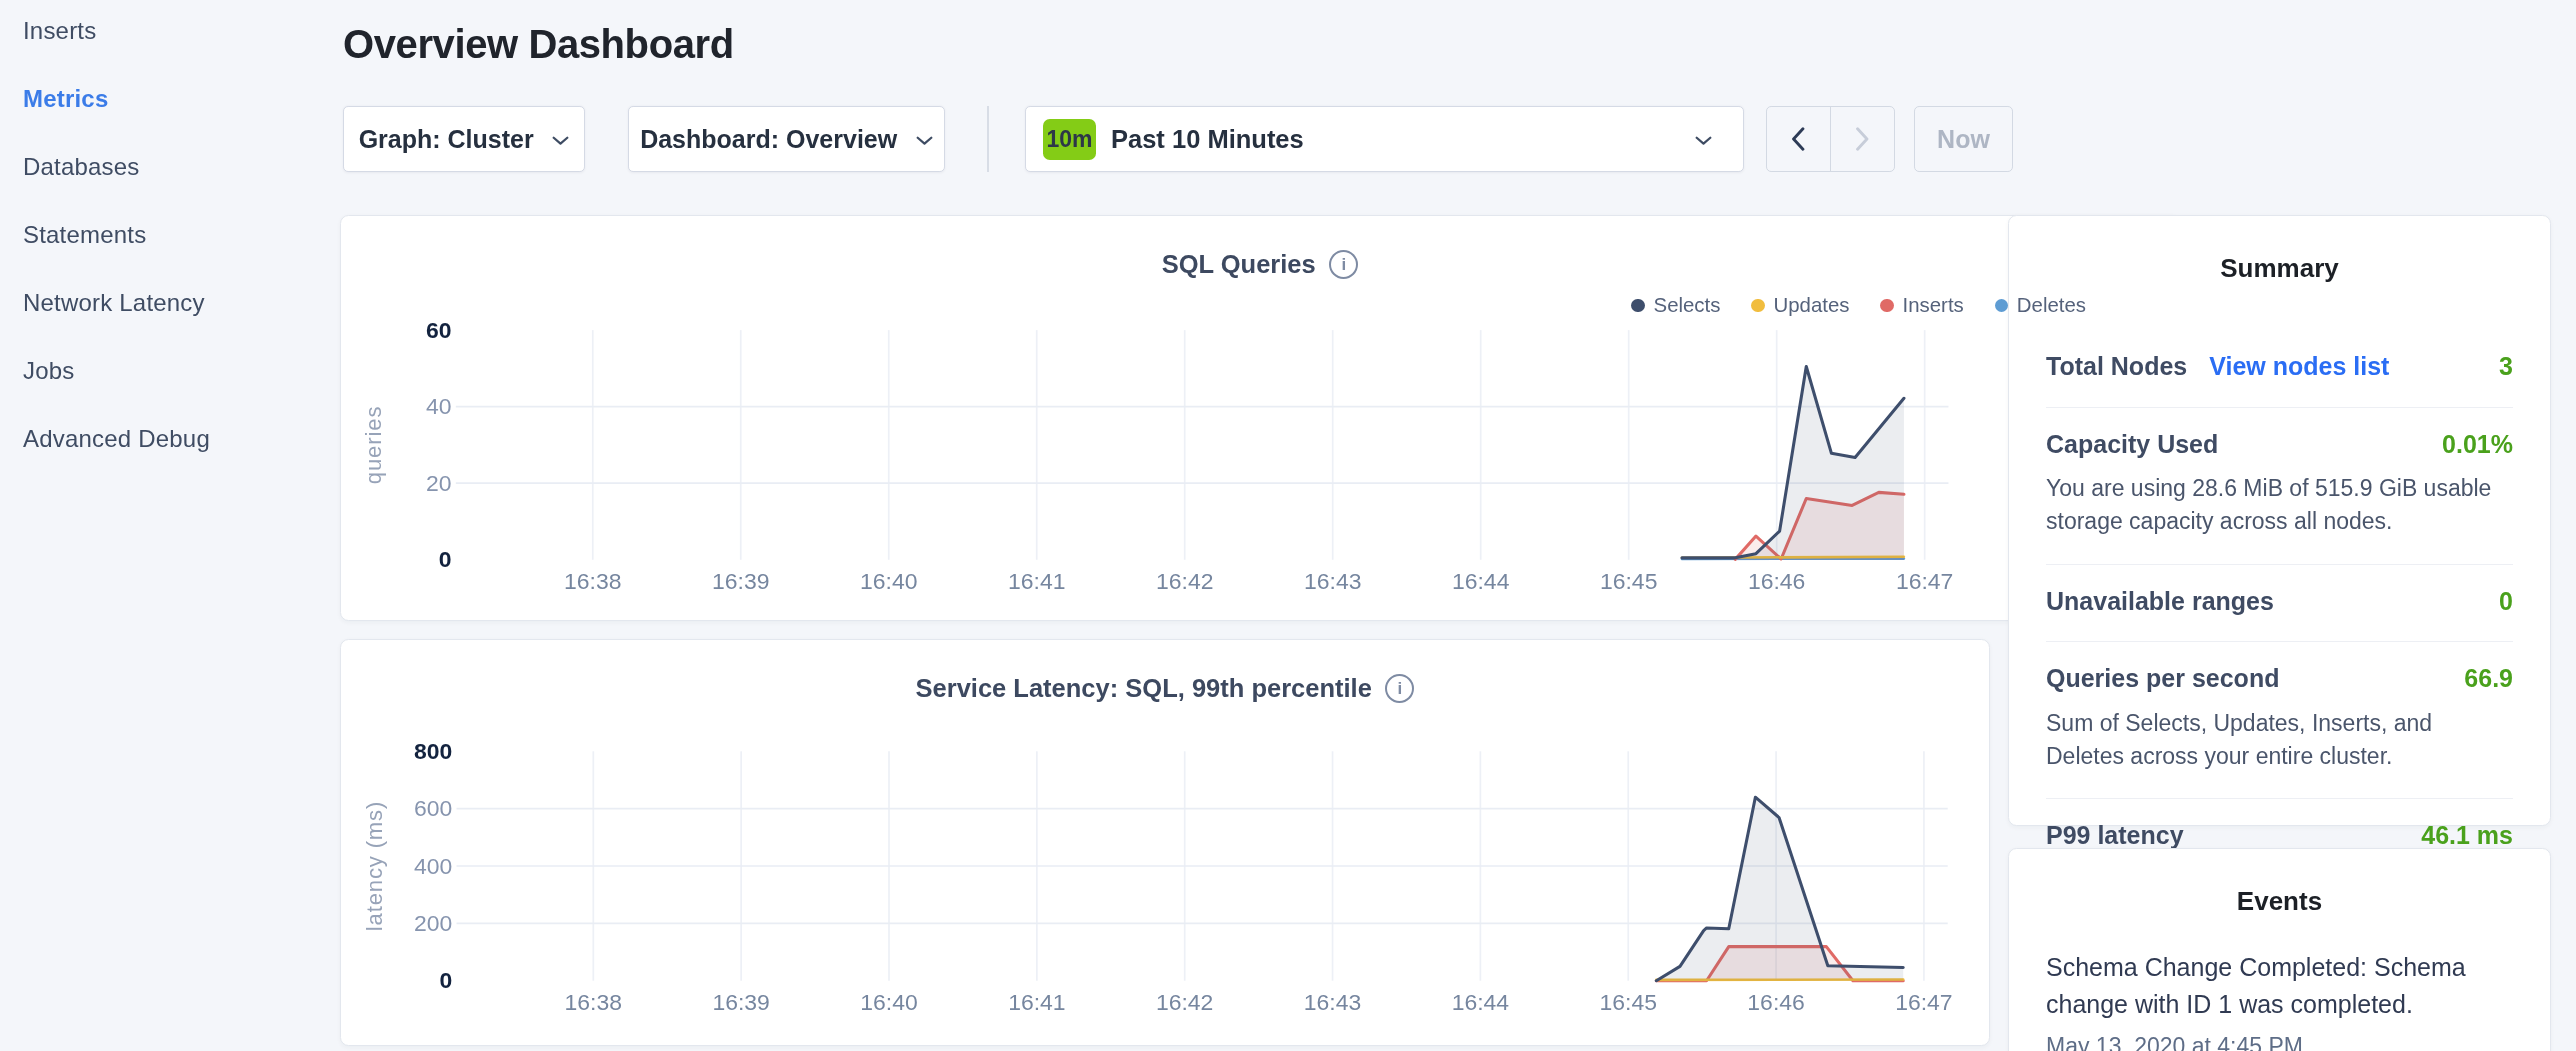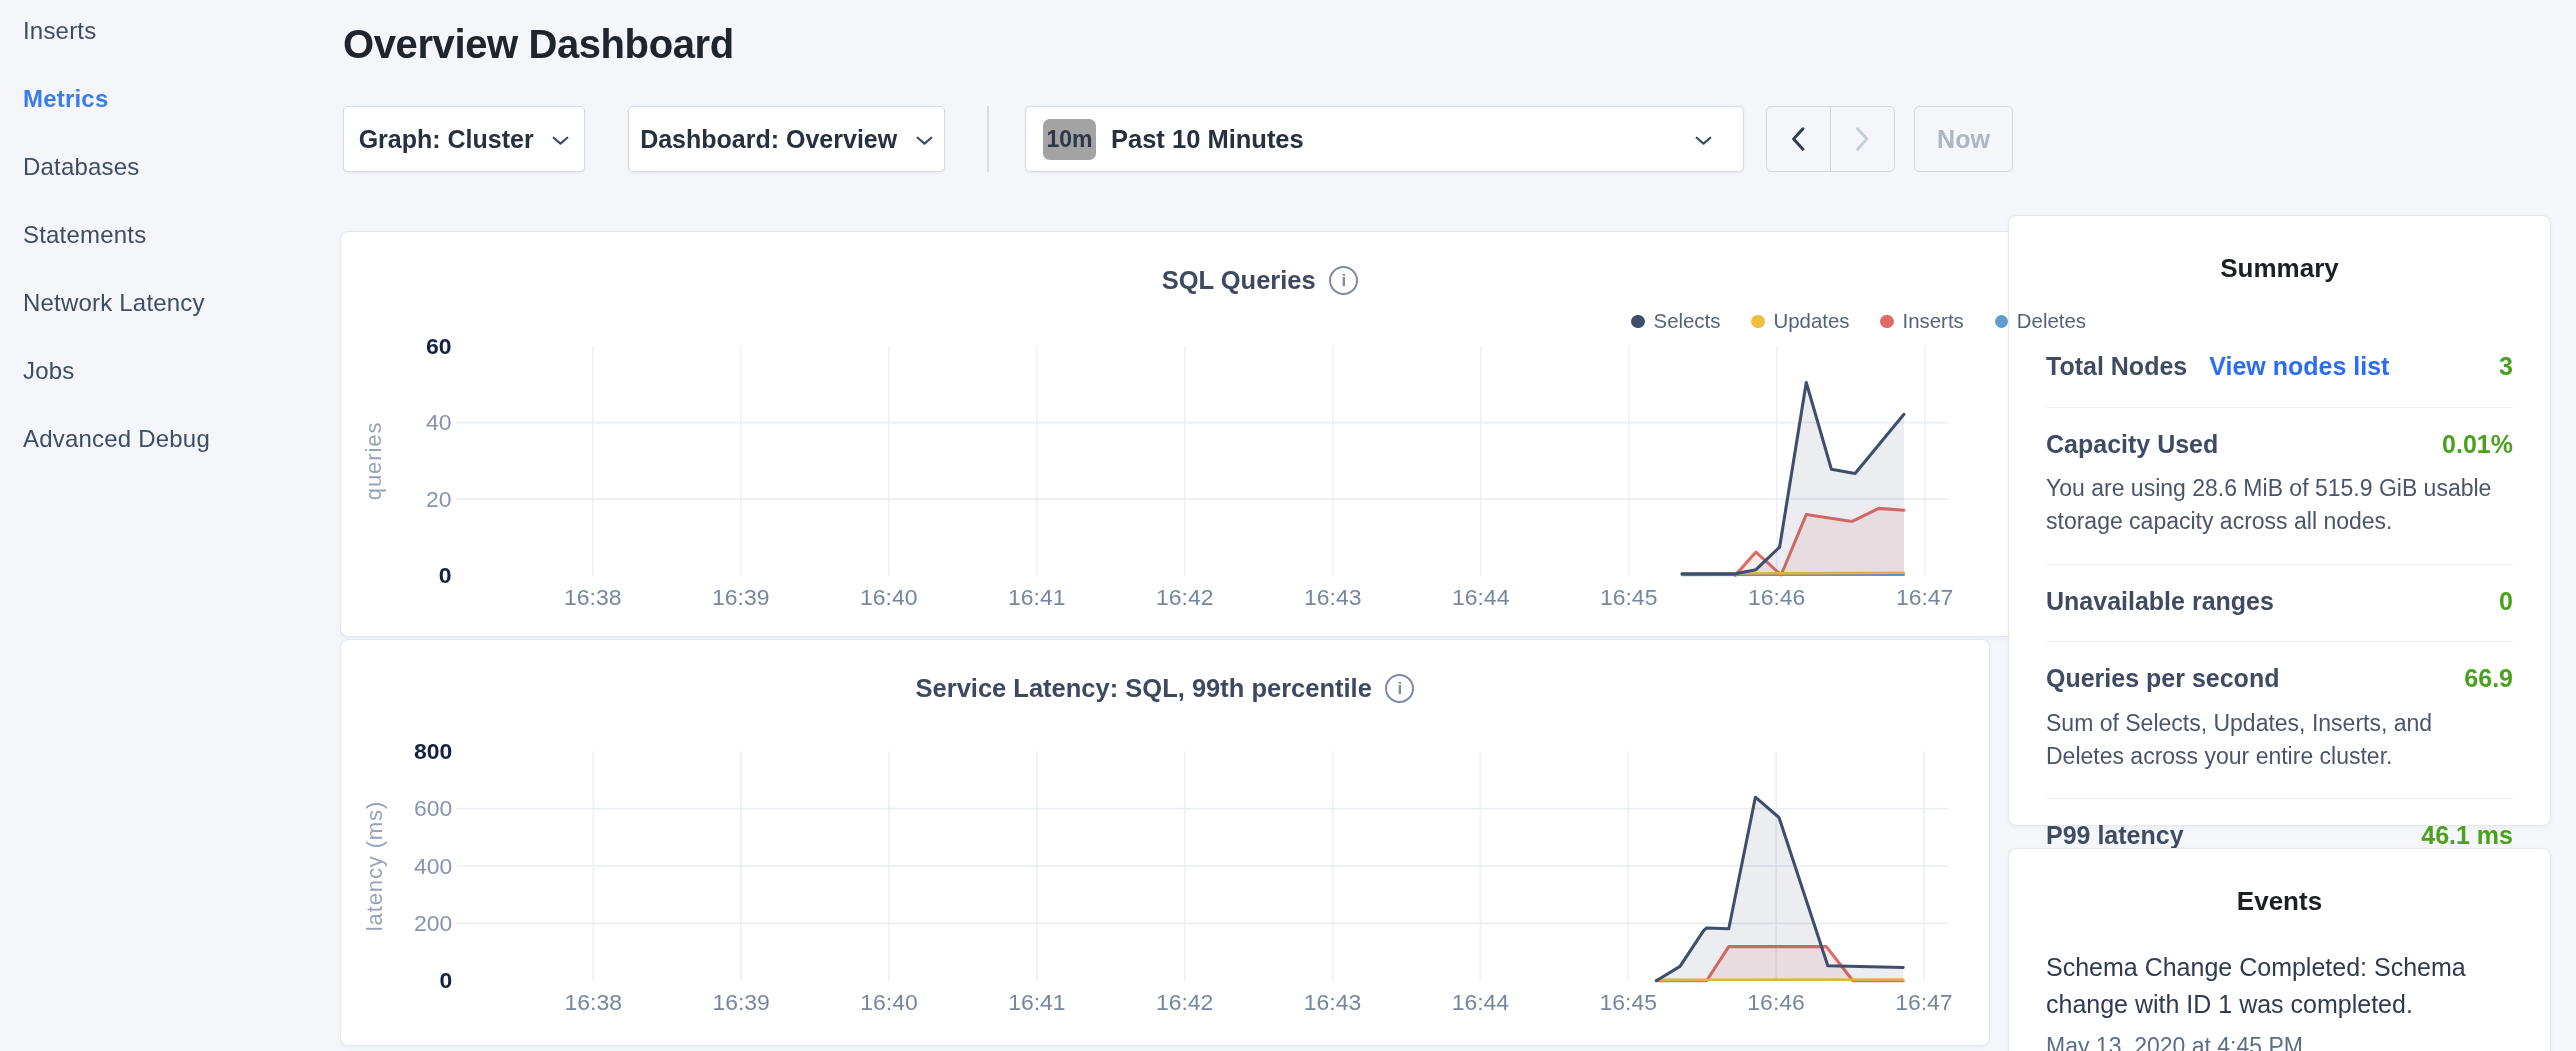--- a/index.html
+++ b/index.html
@@ -34,21 +34,21 @@
   #graph-btn { left:343px; width:242px; }
   #dash-btn  { left:628px; width:317px; }
   .toolbar-divider { position:absolute; left:987px; top:106px; width:1.7px; height:66px; background:#d8dde6; }
   #time-dd {
     position:absolute; left:1025px; top:106px; width:719px; height:66px;
     background:#fff; border:1.3px solid #d5dae5; border-radius:5.1px;
     display:flex; align-items:center; padding:0 31px 0 17px;
     box-shadow:0 0.9px 2.6px rgba(32,42,63,.06); cursor:pointer;
   }
   .time-badge {
-    width:53px; height:41px; background:#a3a3a3; border-radius:6.8px;
+    width:53px; height:41px; background:#84cc16; border-radius:6.8px;
     display:flex; align-items:center; justify-content:center;
     font-size:23px; font-weight:bold; color:#2d3748;
   }
   .time-label { margin-left:15px; font-size:25.5px; font-weight:bold; color:#26303f; }
   #time-dd .chev { margin-left:auto; margin-top:3.4px; }
   .arrow-group {
     position:absolute; left:1766px; top:106px; width:129px; height:66px;
     border:1.3px solid #d3d9e3; border-radius:5.1px; display:flex;
   }
   .arrow-cell { flex:1; display:flex; align-items:center; justify-content:center; cursor:pointer; }
@@ -57,21 +57,21 @@
     position:absolute; left:1914px; top:106px; width:99px; height:66px;
     border:1.3px solid #d3d9e3; border-radius:5.1px;
     display:flex; align-items:center; justify-content:center;
     font-size:25px; font-weight:bold; color:#aeb6c4;
   }
   
   .card {
     position:absolute; background:#fff; border:0.9px solid #e3e7ee;
     border-radius:8.5px; box-shadow:0 1.7px 4.3px rgba(32,42,63,.04);
   }
-  #chart1 { left:340px; top:215px; width:1840px; height:406px;margin-top:16px; }
+  #chart1 { left:340px; top:215px; width:1840px; height:406px; }
   #chart2 { left:340px; top:639px; width:1650px; height:407px; }
   #summary-card { left:2008px; top:215px; width:543px; height:611px; }
   #events-card  { left:2008px; top:848px; width:543px; height:255px; }
   
   .chart-title-row {
     position:absolute; left:0; right:0; top:34px;
     display:flex; align-items:center; justify-content:center; gap:13.6px;
     z-index:2;
   }
   .chart-title { font-size:25.5px; font-weight:bold; color:#3d4960; }

